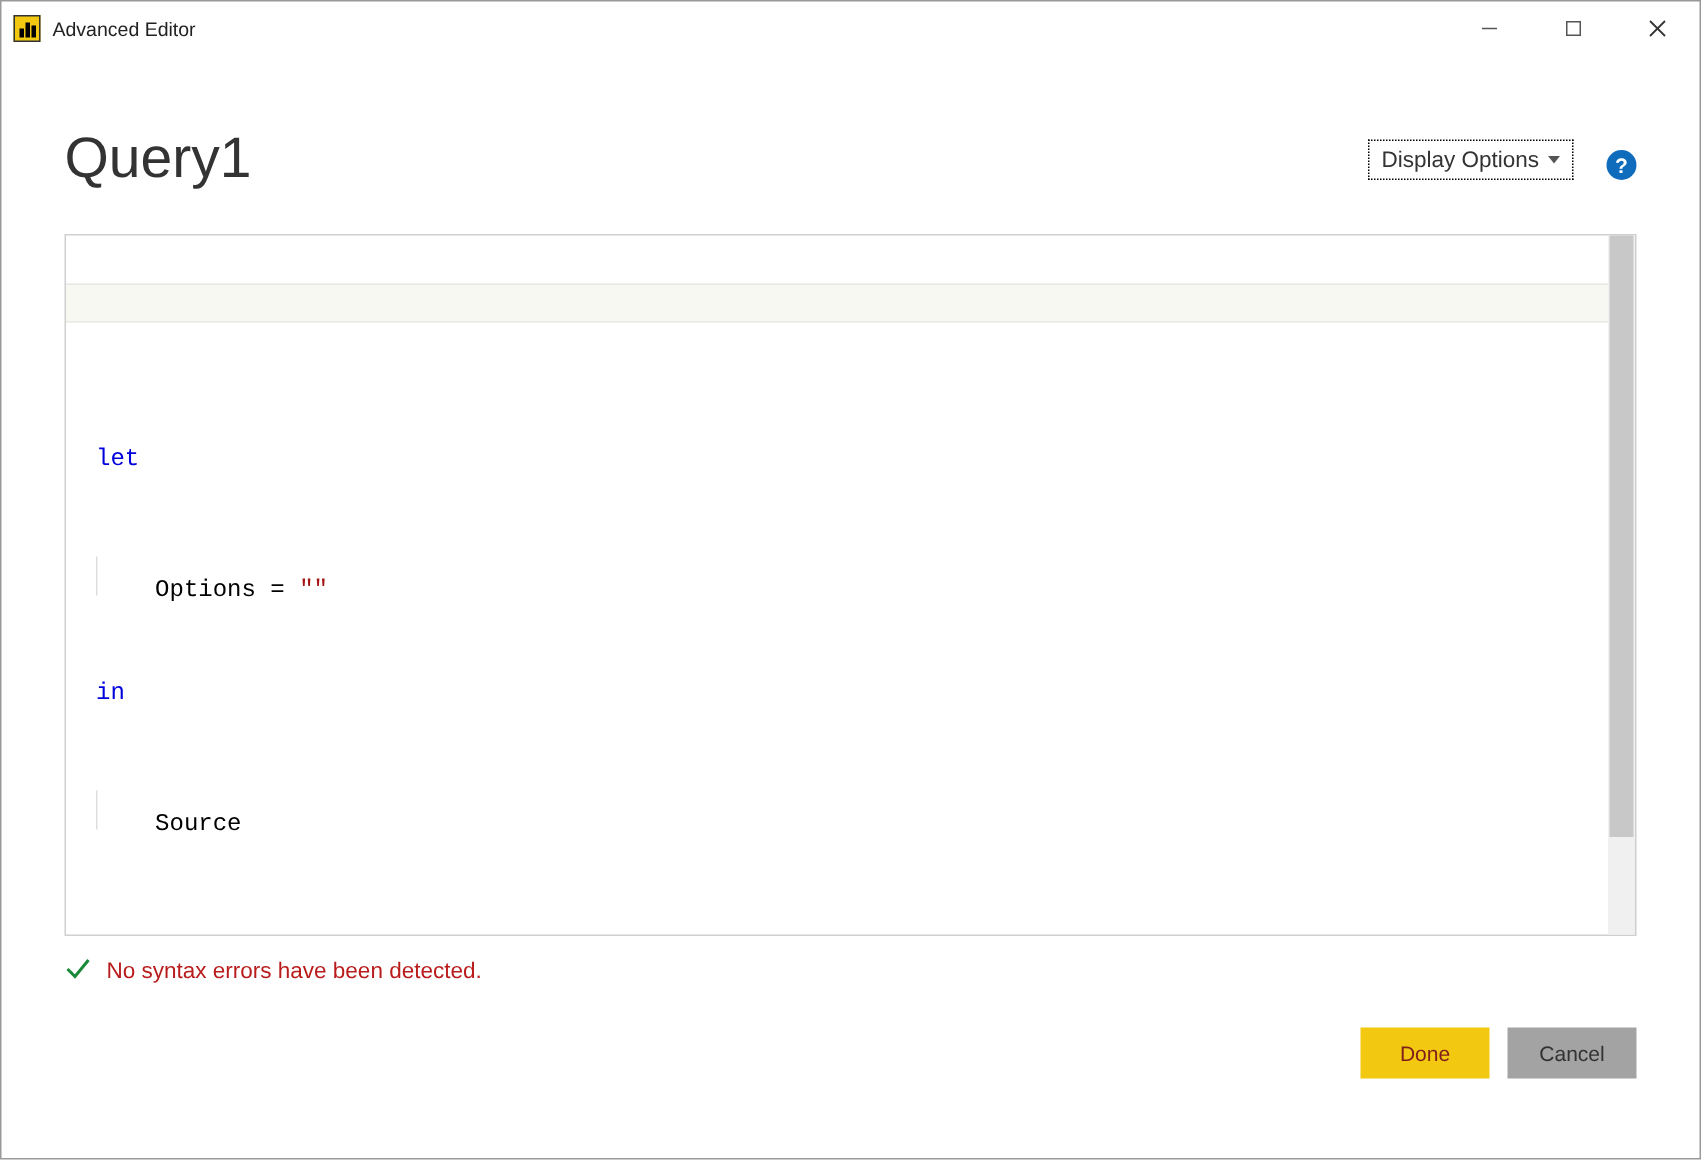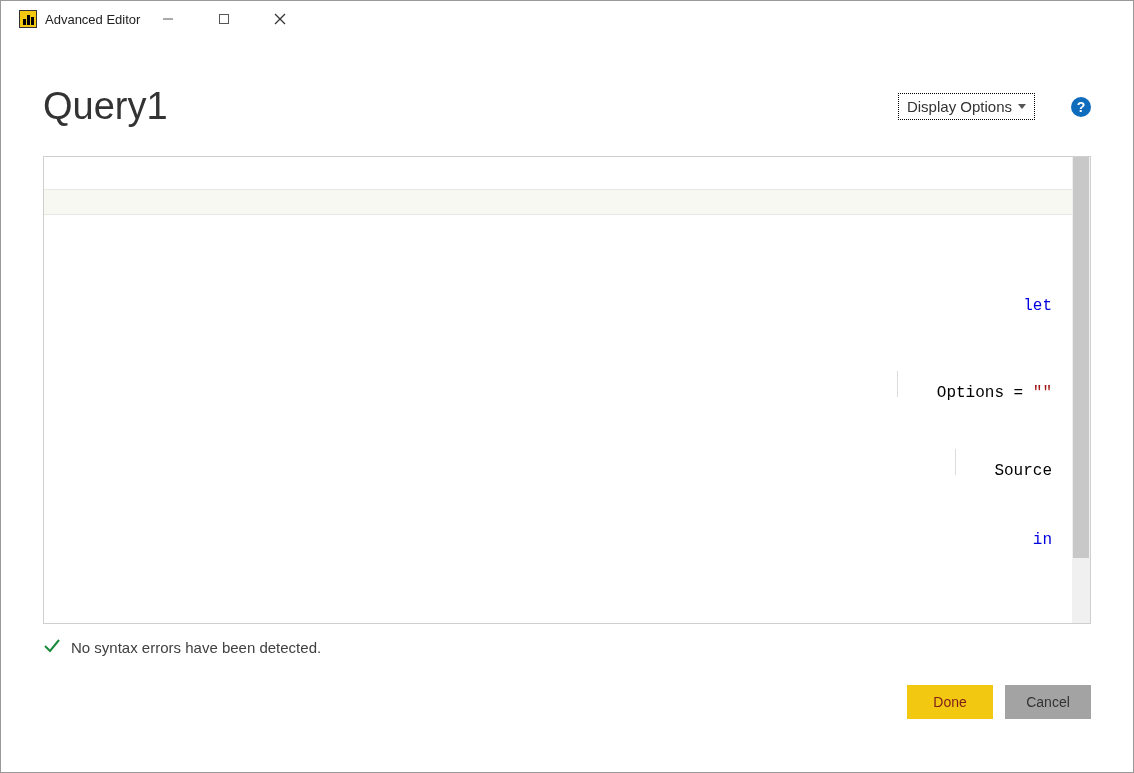--- a/index.html
+++ b/index.html
@@ -14,22 +14,22 @@
       height: 773px;
       border: 1px solid #999;
       display: flex;
       flex-direction: column;
       overflow: hidden;
     }
     .titlebar {
       height: 36px;
       display: flex;
       align-items: center;
-      justify-content: flex-start;
-      padding-left: 18px;
+      justify-content: space-between;
+      padding-left: 8px;
     }
     .titlebar-left {
       display: flex;
       align-items: center;
       gap: 8px;
     }
     .app-icon {
       width: 18px;
       height: 18px;
       background: #F2C811;
@@ -78,22 +78,22 @@
       justify-content: space-between;
       margin-top: 28px;
     }
     .query-title {
       font-size: 38px;
       font-weight: 400;
       color: #333;
     }
     .header-right {
       display: flex;
-      align-items: center;
-      gap: 36px;
+      align-items: flex-end;
+      gap: 22px;
     }
     .display-options {
       font-size: 15px;
       color: #333;
       padding: 4px 8px;
       border: 1px dotted #000;
       display: flex;
       align-items: center;
       gap: 6px;
       background: #fff;
@@ -128,21 +128,20 @@
       line-height: 26px;
     }
     .code-pane {
       flex: 1;
       padding: 6px 20px;
       white-space: pre;
       position: relative;
     }
     .code-line {
       height: 26px;
-      text-align: right;
     }
     .highlight-line {
       position: absolute;
       left: 0;
       right: 0;
       height: 26px;
       background: #f8f8f3;
       border-top: 1px solid #e8e8e4;
       border-bottom: 1px solid #e8e8e4;
       z-index: 0;
@@ -171,21 +170,21 @@
       top: 0;
       height: 86%;
       background: #c8c8c8;
     }
     .status-row {
       display: flex;
       align-items: center;
       gap: 10px;
       margin-top: 12px;
       font-size: 15px;
-      color: #404040;
+      color: #b91c1c;
     }
     .check-icon {
       color: #1a8a3a;
       font-size: 18px;
     }
     .footer-buttons {
       display: flex;
       justify-content: flex-end;
       gap: 12px;
       margin-top: 26px;
@@ -252,22 +251,22 @@
       <div class="help-icon">?</div>
     </div>
   </div>
 
   <div class="editor-area">
     <div class="code-pane">
       <div class="highlight-line" style="top: 32px;"></div>
       <div class="code-text">
         <div class="code-line"><span class="kw">let</span></div>
         <div class="code-line"><span class="indent-guide"></span>&nbsp;&nbsp;&nbsp;&nbsp;<span>Options = </span><span class="str">""</span></div>
+        <div class="code-line"><span class="kw">in</span></div>
         <div class="code-line"><span class="indent-guide"></span>&nbsp;&nbsp;&nbsp;&nbsp;<span>Source</span></div>
-        <div class="code-line"><span class="kw">in</span></div>
       </div>
     </div>
     <div class="scrollbar">
       <div class="scroll-thumb"></div>
     </div>
   </div>
 
   <div class="status-row">
     <span class="check-icon">
       <svg width="18" height="18" viewBox="0 0 18 18">

